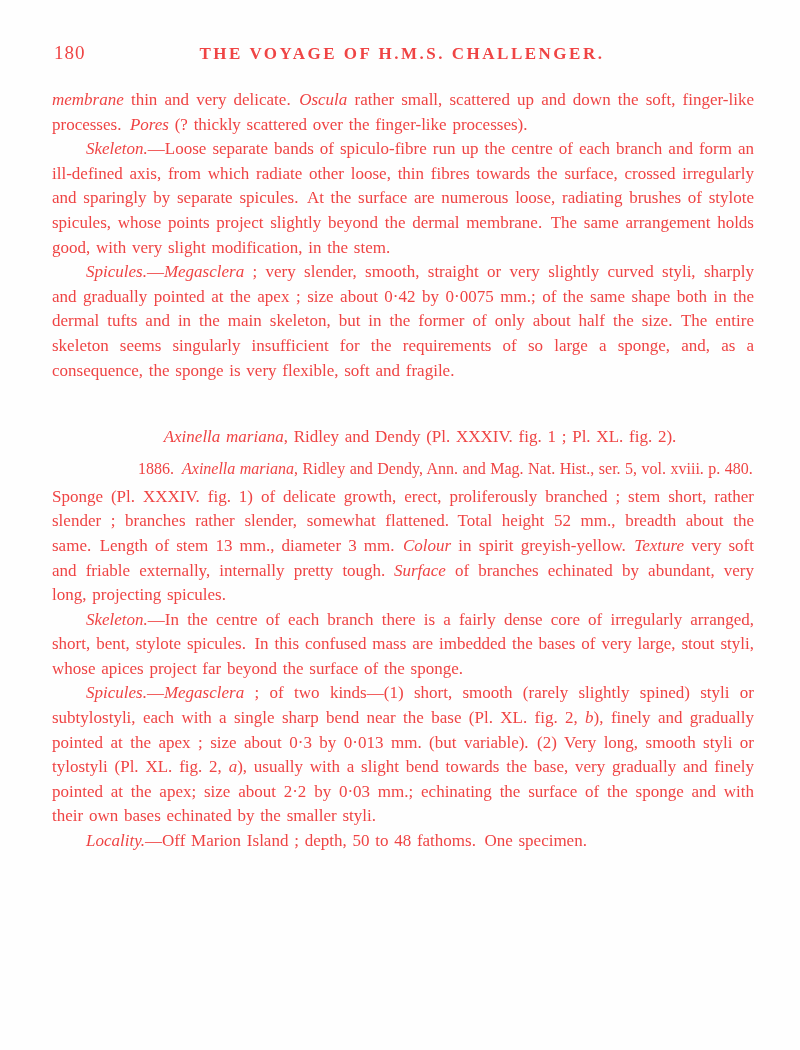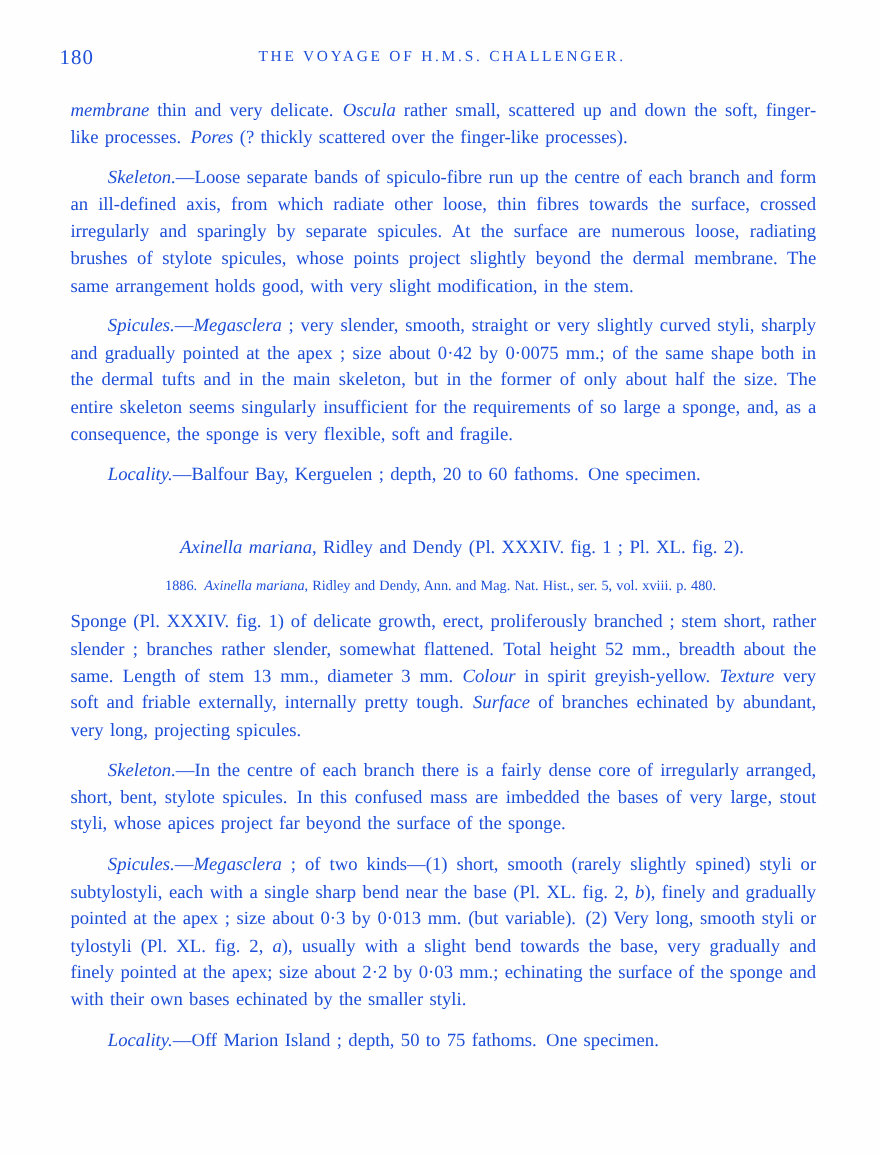--- a/index.html
+++ b/index.html
@@ -5,21 +5,21 @@
   html, body {
     margin: 0;
     padding: 0;
     background: #ffffff;
   }
   .page {
     position: relative;
     width: 800px;
     height: 1050px;
     background: #fefefe;
-    color: #1d4ed8;
+    color: #ef4444;
     font-family: "Liberation Serif", "DejaVu Serif", serif;
     overflow: hidden;
     box-sizing: border-box;
   }
   .page-header {
     position: relative;
     height: 24px;
     margin: 42px 48px 0 52px;
   }
   .page-number {
@@ -28,63 +28,62 @@
     top: 0;
     font-size: 19px;
     letter-spacing: 1px;
   }
   .running-title {
     position: absolute;
     left: 0;
     right: 0;
     top: 2px;
     text-align: center;
-    font-size: 14px;
-    font-weight: 400;
+    font-size: 17px;
+    font-weight: 700;
     letter-spacing: 2.5px;
   }
   .page-body {
     margin: 22px 46px 0 52px;
     font-size: 17px;
     line-height: 24.6px;
     text-align: justify;
     word-spacing: 1.5px;
   }
-  .page-body p { margin: 12px; }
+  .page-body p { margin: 0; }
   .body-para { text-indent: 34px; }
   .no-indent { text-indent: 0; }
   .species-heading {
     margin-top: 42px !important;
     text-indent: 34px;
     text-align: center;
   }
   .citation {
     margin-top: 9px !important;
     margin-bottom: 7px !important;
     padding-left: 86px;
-    font-size: 13px;
+    font-size: 16px;
     line-height: 19px;
     text-align: left;
     word-spacing: 0.5px;
   }
   i { font-style: italic; }
 </style>
 </head>
 <body>
 
 <div class="page">
   <header class="page-header">
     <span class="page-number">180</span>
     <span class="running-title">THE VOYAGE OF H.M.S. CHALLENGER.</span>
   </header>
   <main class="page-body">
       <p class="body-para no-indent"><i>membrane</i><span> thin and very delicate. </span><i>Oscula</i><span> rather small, scattered up and down the soft, finger-like processes. </span><i>Pores</i><span> (? thickly scattered over the finger-like processes).</span></p>
       <p class="body-para"><i>Skeleton.</i><span>—Loose separate bands of spiculo-fibre run up the centre of each branch and form an ill-defined axis, from which radiate other loose, thin fibres towards the surface, crossed irregularly and sparingly by separate spicules. At the surface are numerous loose, radiating brushes of stylote spicules, whose points project slightly beyond the dermal membrane. The same arrangement holds good, with very slight modification, in the stem.</span></p>
       <p class="body-para"><i>Spicules.</i><span>—</span><i>Megasclera</i><span> ; very slender, smooth, straight or very slightly curved styli, sharply and gradually pointed at the apex ; size about 0·42 by 0·0075 mm.; of the same shape both in the dermal tufts and in the main skeleton, but in the former of only about half the size. The entire skeleton seems singularly insufficient for the requirements of so large a sponge, and, as a consequence, the sponge is very flexible, soft and fragile.</span></p>
-      <p class="body-para"><i>Locality.</i><span>—Balfour Bay, Kerguelen ; depth, 20 to 60 fathoms. One specimen.</span></p>
       <p class="species-heading"><i>Axinella mariana</i><span>, Ridley and Dendy (Pl. XXXIV. fig. 1 ;  Pl. XL. fig. 2).</span></p>
       <p class="citation"><span>1886. </span><i>Axinella mariana</i><span>, Ridley and Dendy, Ann. and Mag. Nat. Hist., ser. 5, vol. xviii. p. 480.</span></p>
       <p class="body-para no-indent"><span>Sponge (Pl. XXXIV. fig. 1) of delicate growth, erect, proliferously branched ; stem short, rather slender ; branches rather slender, somewhat flattened. Total height 52 mm., breadth about the same. Length of stem 13 mm., diameter 3 mm. </span><i>Colour</i><span> in spirit greyish-yellow. </span><i>Texture</i><span> very soft and friable externally, internally pretty tough. </span><i>Surface</i><span> of branches echinated by abundant, very long, projecting spicules.</span></p>
       <p class="body-para"><i>Skeleton.</i><span>—In the centre of each branch there is a fairly dense core of irregularly arranged, short, bent, stylote spicules. In this confused mass are imbedded the bases of very large, stout styli, whose apices project far beyond the surface of the sponge.</span></p>
       <p class="body-para"><i>Spicules.</i><span>—</span><i>Megasclera</i><span> ; of two kinds—(1) short, smooth (rarely slightly spined) styli or subtylostyli, each with a single sharp bend near the base (Pl. XL. fig. 2, </span><i>b</i><span>), finely and gradually pointed at the apex ; size about 0·3 by 0·013 mm. (but variable). (2) Very long, smooth styli or tylostyli (Pl. XL. fig. 2, </span><i>a</i><span>), usually with a slight bend towards the base, very gradually and finely pointed at the apex; size about 2·2 by 0·03 mm.; echinating the surface of the sponge and with their own bases echinated by the smaller styli.</span></p>
-      <p class="body-para"><i>Locality.</i><span>—Off Marion Island ; depth, 50 to 75 fathoms. One specimen.</span></p>
+      <p class="body-para"><i>Locality.</i><span>—Off Marion Island ; depth, 50 to 48 fathoms. One specimen.</span></p>
     </main>
 </div>
 
 </body></html>

